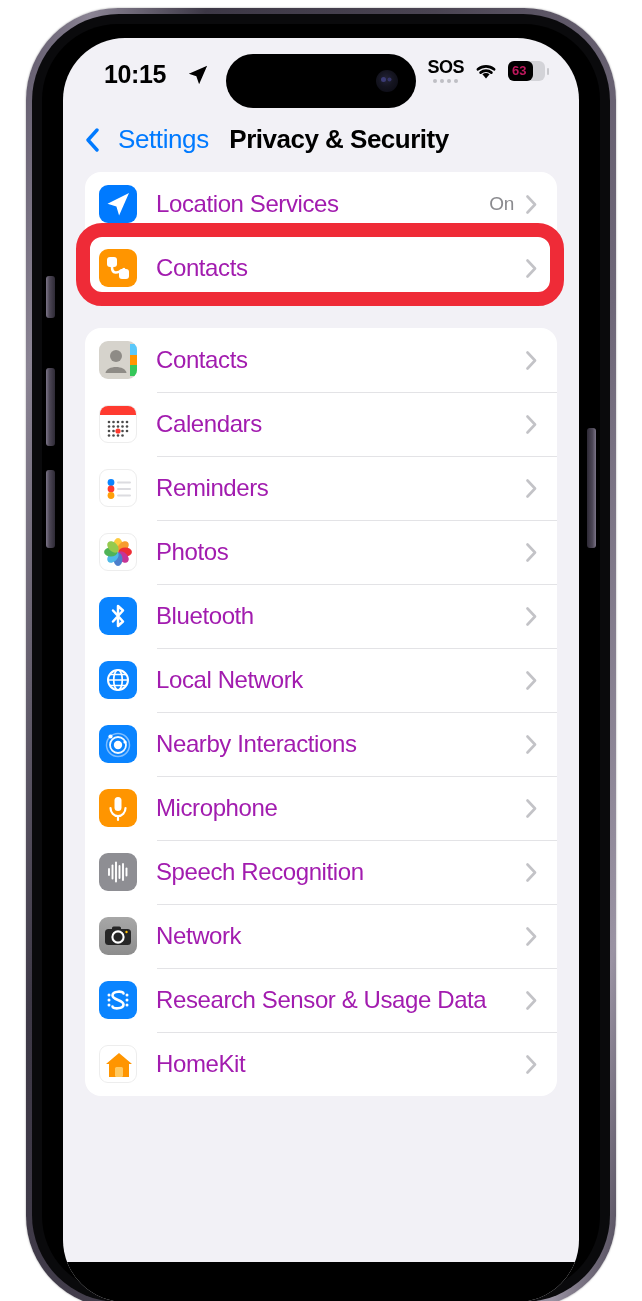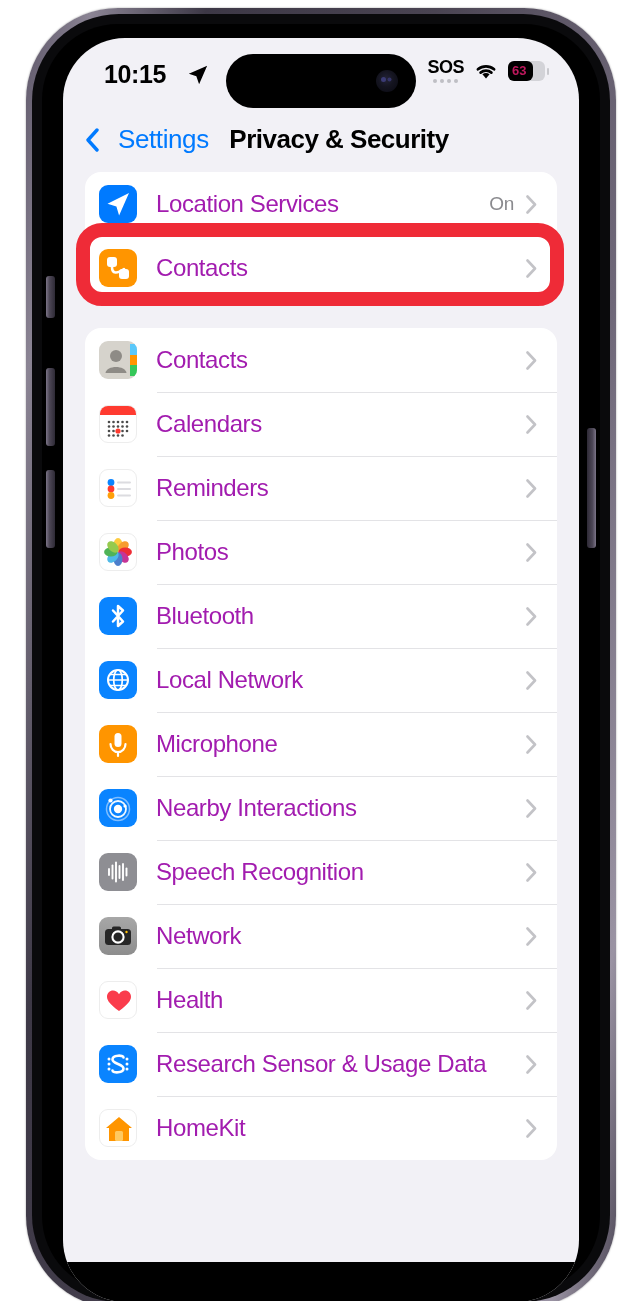--- a/index.html
+++ b/index.html
@@ -324,45 +324,45 @@
               </svg>
             </div>
             <div class="row-label">Local Network</div>
             <svg class="chev" viewBox="0 0 11 19">
               <path d="M1.5 1.5 L9 9.5 L1.5 17.5" stroke="#C3C3C7" stroke-width="2.6" fill="none" stroke-linecap="round" stroke-linejoin="round"></path>
             </svg>
           </div>
 
           <div class="row">
             <div class="sep"></div>
-            <div class="icon ic-orange">
-              <svg viewBox="0 0 38 38" width="38" height="38">
-                <rect x="15.5" y="8" width="7" height="14" rx="3.5" fill="#fff"></rect>
-                <path d="M11.5 19 a7.5 8 0 0 0 15 0" stroke="#fff" stroke-width="2.2" fill="none" stroke-linecap="round"></path>
-                <line x1="19" y1="27" x2="19" y2="31" stroke="#fff" stroke-width="2.2" stroke-linecap="round"></line>
-              </svg>
-            </div>
-            <div class="row-label">Microphone</div>
-            <svg class="chev" viewBox="0 0 11 19">
-              <path d="M1.5 1.5 L9 9.5 L1.5 17.5" stroke="#C3C3C7" stroke-width="2.6" fill="none" stroke-linecap="round" stroke-linejoin="round"></path>
-            </svg>
-          </div>
-
-          <div class="row">
-            <div class="sep"></div>
             <div class="icon ic-blue">
               <svg viewBox="0 0 38 38" width="38" height="38">
                 <circle cx="19" cy="20" r="4.2" fill="#fff"></circle>
                 <circle cx="19" cy="20" r="8" stroke="#fff" stroke-width="1.8" fill="none" opacity=".95"></circle>
                 <circle cx="19" cy="20" r="11.5" stroke="#9CCCFF" stroke-width="1.5" fill="none" opacity=".8"></circle>
                 <circle cx="11.5" cy="11.5" r="2.1" fill="#fff"></circle>
                 <circle cx="26" cy="17" r="1.6" fill="#fff"></circle>
               </svg>
             </div>
             <div class="row-label">Nearby Interactions</div>
+            <svg class="chev" viewBox="0 0 11 19">
+              <path d="M1.5 1.5 L9 9.5 L1.5 17.5" stroke="#C3C3C7" stroke-width="2.6" fill="none" stroke-linecap="round" stroke-linejoin="round"></path>
+            </svg>
+          </div>
+
+          <div class="row">
+            <div class="sep"></div>
+            <div class="icon ic-orange">
+              <svg viewBox="0 0 38 38" width="38" height="38">
+                <rect x="15.5" y="8" width="7" height="14" rx="3.5" fill="#fff"></rect>
+                <path d="M11.5 19 a7.5 8 0 0 0 15 0" stroke="#fff" stroke-width="2.2" fill="none" stroke-linecap="round"></path>
+                <line x1="19" y1="27" x2="19" y2="31" stroke="#fff" stroke-width="2.2" stroke-linecap="round"></line>
+              </svg>
+            </div>
+            <div class="row-label">Microphone</div>
             <svg class="chev" viewBox="0 0 11 19">
               <path d="M1.5 1.5 L9 9.5 L1.5 17.5" stroke="#C3C3C7" stroke-width="2.6" fill="none" stroke-linecap="round" stroke-linejoin="round"></path>
             </svg>
           </div>
 
           <div class="row">
             <div class="sep"></div>
             <div class="icon ic-gray">
               <svg viewBox="0 0 38 38" width="38" height="38">
                 <g stroke="#fff" stroke-width="1.9" stroke-linecap="round">
@@ -390,32 +390,20 @@
                 <circle cx="19" cy="20" r="5.6" fill="none" stroke="#fff" stroke-width="2.1"></circle>
                 <circle cx="27.5" cy="15" r="1.2" fill="#FFC107"></circle>
               </svg>
             </div>
             <div class="row-label">Network</div>
             <svg class="chev" viewBox="0 0 11 19">
               <path d="M1.5 1.5 L9 9.5 L1.5 17.5" stroke="#C3C3C7" stroke-width="2.6" fill="none" stroke-linecap="round" stroke-linejoin="round"></path>
             </svg>
           </div>
 
-          <div class="row">
-            <div class="sep"></div>
-            <div class="icon ic-white">
-              <svg viewBox="0 0 38 38" width="38" height="38">
-                <path d="M19 29 C10 22.5 7 18.5 7 14.8 C7 11.2 9.8 8.6 13 8.6 C15.4 8.6 17.6 10 19 12.2 C20.4 10 22.6 8.6 25 8.6 C28.2 8.6 31 11.2 31 14.8 C31 18.5 28 22.5 19 29 Z" fill="#FA3C4C"></path>
-              </svg>
-            </div>
-            <div class="row-label">Health</div>
-            <svg class="chev" viewBox="0 0 11 19">
-              <path d="M1.5 1.5 L9 9.5 L1.5 17.5" stroke="#C3C3C7" stroke-width="2.6" fill="none" stroke-linecap="round" stroke-linejoin="round"></path>
-            </svg>
-          </div>
 
           <div class="row">
             <div class="sep"></div>
             <div class="icon ic-blue">
               <svg viewBox="0 0 38 38" width="38" height="38">
                 <path d="M24.5 12.5 C24.5 9.8 13.5 9.8 13.5 14.5 C13.5 19 24.5 19 24.5 23.5 C24.5 28.2 13.5 28.2 13.5 25.5" stroke="#fff" stroke-width="2.6" fill="none" stroke-linecap="round"></path>
                 <g fill="#fff">
                   <circle cx="10" cy="14" r="1.5"></circle>
                     <circle cx="10" cy="19" r="1.5"></circle>
                     <circle cx="10" cy="24" r="1.5"></circle>

